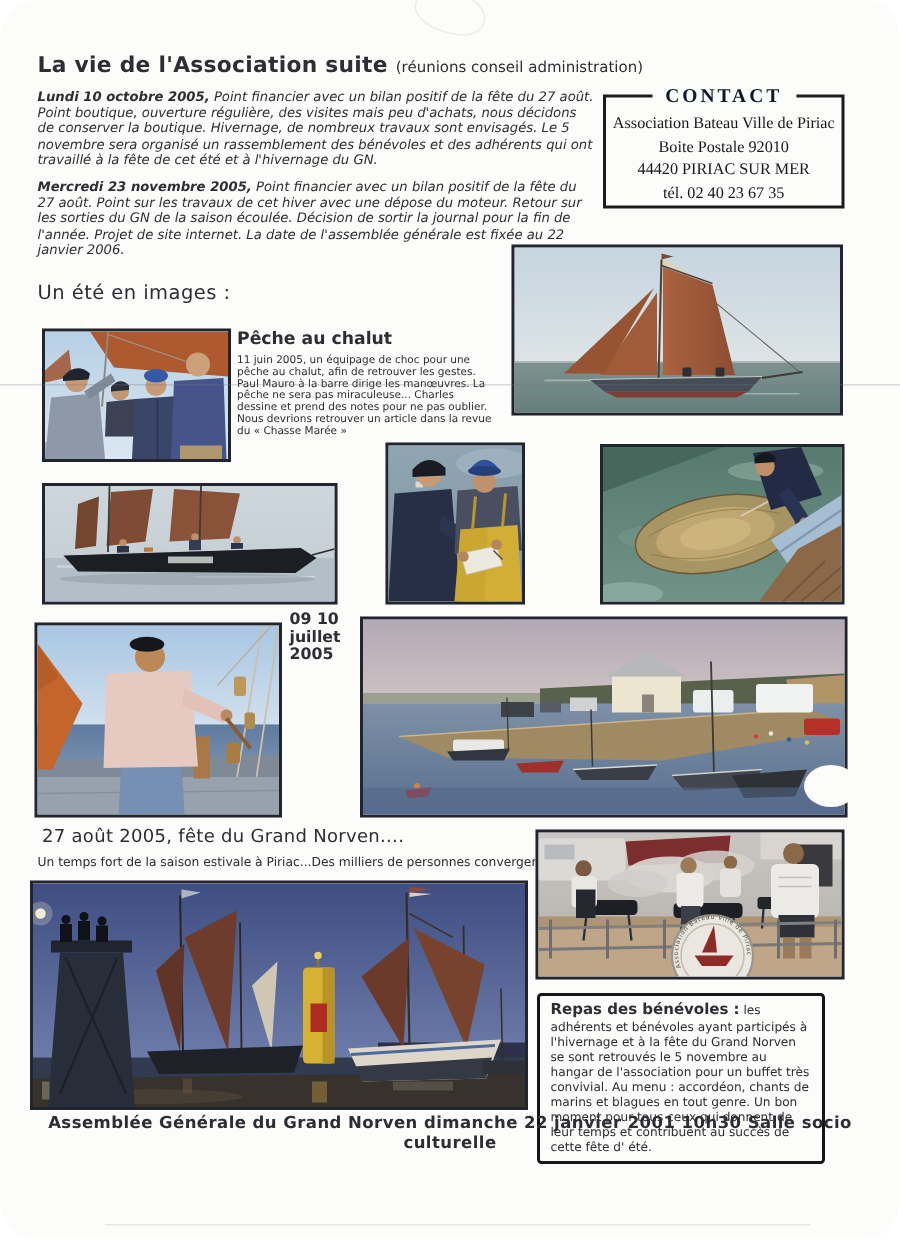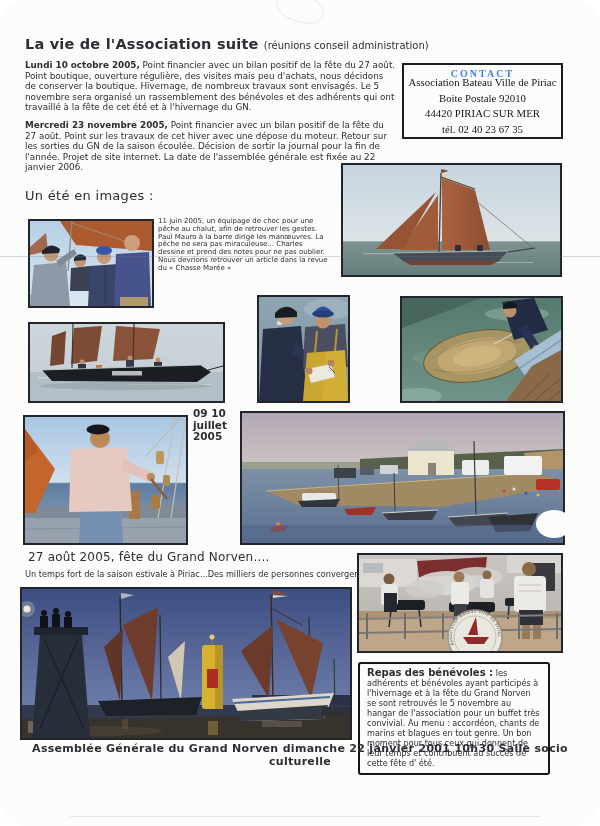--- a/index.html
+++ b/index.html
@@ -3,26 +3,26 @@
 <meta charset="utf-8">
 <style>
   html,body{margin:0;padding:0;background:#ffffff;}
   .page{position:relative;width:600px;height:826px;background:#fcfcfa;overflow:hidden;
         font-family:"DejaVu Sans","Liberation Sans",sans-serif;color:#2d2d35;border-radius:25px;}
   .abs{position:absolute;}
   
   .title{left:25px;top:36px;font-size:14.5px;font-weight:bold;letter-spacing:.2px;}
   .title .note{font-weight:normal;font-size:10px;letter-spacing:0;}
   .bodycol{left:25px;top:60px;width:372px;font-size:8.8px;line-height:10.6px;}
-  .bodycol p{margin:0 0 7px 0;}
+  .bodycol p{margin:0 0 7px 0;font-style:italic;}
   .bodycol b{font-weight:bold;}
   .contact{left:402px;top:63px;width:157px;height:72px;border:2px solid #1b1b20;
            font-family:"Liberation Serif","DejaVu Serif",serif;text-align:center;}
-  .contact .ctitle{position:absolute;left:0;right:0;top:-9px;margin:12px auto;width:96px;
-           background:#fcfcfa;font-size:10px;font-weight:bold;letter-spacing:2px;color:#3b82f6;}
+  .contact .ctitle{position:absolute;left:0;right:0;top:-9px;margin:0 auto;width:96px;
+           background:#fcfcfa;font-size:13px;font-weight:bold;letter-spacing:2px;color:#0f172a;}
   .contact .clines{padding-top:10px;font-size:10.8px;line-height:15.5px;color:#17171c;}
   .ete{left:25px;top:188px;font-size:13px;font-weight:normal;letter-spacing:.3px;}
   .peche{left:158px;top:218px;width:170px;}
   .peche .ptitle{font-size:11.5px;font-weight:bold;margin-bottom:5px;}
   .peche .ptext{font-size:7px;line-height:7.8px;}
   .juillet{left:193px;top:408px;width:54px;}
   .juillet .jdate{font-size:10.5px;font-weight:bold;line-height:11.5px;margin-bottom:6px;}
   .juillet .jtext{font-size:7px;line-height:8.4px;}
   .aout-title{left:28px;top:550px;font-size:12px;font-weight:normal;letter-spacing:.2px;}
   .aout-sub{left:25px;top:569px;font-size:8.2px;}
@@ -105,20 +105,21 @@
       <ellipse cx="74" cy="29.5" rx="8" ry="4.5" fill="#3558a8"></ellipse>
       <polygon points="60,45 89,43 91,85 58,85" fill="#3a4668"></polygon>
       <line x1="75" y1="45" x2="75" y2="85" stroke="#2c3552" stroke-width="1"></line>
       <circle cx="102" cy="22" r="8" fill="#cda07c"></circle>
       <polygon points="86,33 119,31 121,85 84,85" fill="#47548c"></polygon>
       <rect x="90" y="76" width="28" height="9" fill="#b0986e"></rect>
     </svg>
   </div>
 
   <div class="abs peche">
+    <div class="ptitle">Pêche au chalut</div>
     <div class="ptext">11 juin 2005, un équipage de choc pour une pêche au chalut, afin de retrouver les gestes. Paul Mauro à la barre dirige les manœuvres. La pêche ne sera pas miraculeuse... Charles dessine et prend des notes pour ne pas oublier. Nous devrions  retrouver un article  dans la revue du « Chasse Marée »</div>
   </div>
 
   <div class="photo sailboat">
     <svg viewBox="0 0 217 110" preserveAspectRatio="none">
       <defs>
         <linearGradient id="g2s" x1="0" y1="0" x2="0" y2="1">
             <stop offset="0" stop-color="#c6d5df"></stop>
             <stop offset="1" stop-color="#dde4e7"></stop>
           </linearGradient>

